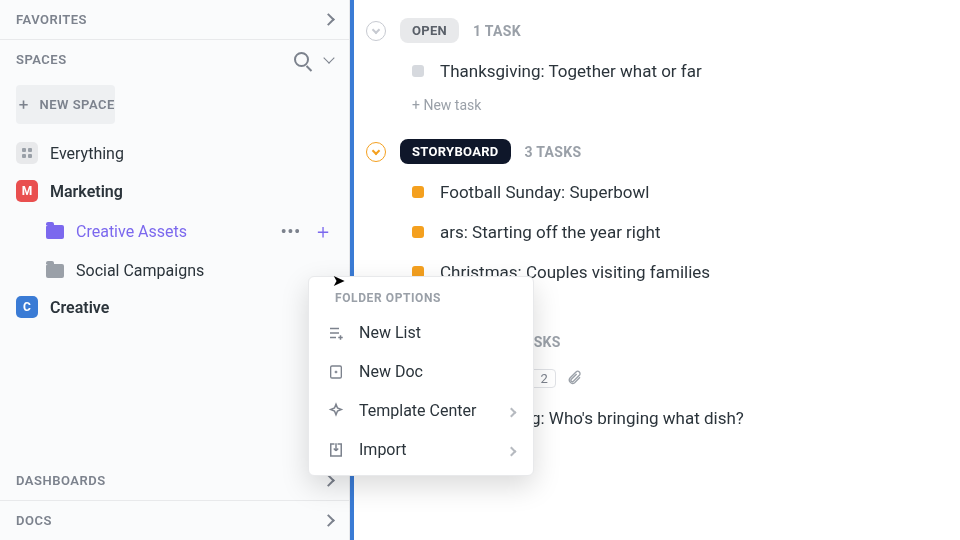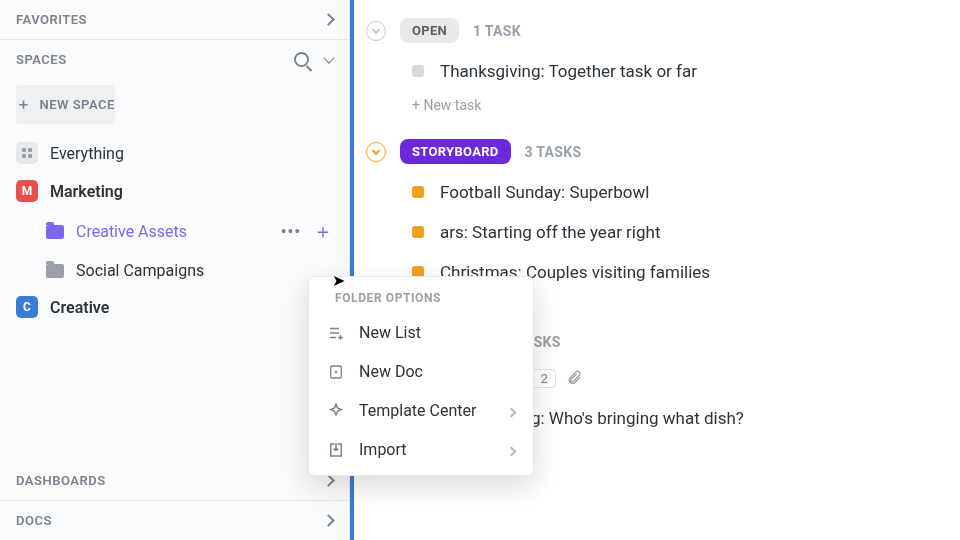--- a/index.html
+++ b/index.html
@@ -43,21 +43,21 @@
 
 
 .group { margin:0 0 18px 0; }
 .group-header { display:flex; align-items:center; gap:14px; padding:4px 0 8px 12px; }
 .collapse-circle { width:20px; height:20px; border:1.5px solid #c7cad1; border-radius:50%; display:flex; align-items:center; justify-content:center; }
 .collapse-circle.orange { border-color:#f4a01f; }
 .collapse-circle .cchev { width:6px; height:6px; border-right:2px solid #c7cad1; border-bottom:2px solid #c7cad1; transform:rotate(45deg); margin-top:-2px;}
 .collapse-circle.orange .cchev { border-color:#f4a01f; }
 .status-badge { padding:5px 12px; border-radius:8px; font-size:13px; font-weight:700; letter-spacing:.3px; }
 .status-badge.open { background:#e8e9eb; color:#5a6069; }
-.status-badge.orange { background:#6d28d9; color:#fff; }
+.status-badge.orange { background:#0f172a; color:#fff; }
 .group-count { color:#9aa0a8; font-size:14px; font-weight:700; letter-spacing:.3px; }
 .task-row { display:flex; align-items:center; gap:16px; padding:10px 0 10px 58px; font-size:17px; color:#2b343b; }
 .tbox { width:12px; height:12px; border-radius:3px; background:#d6d9de; }
 .tbox.orange { background:#f4a01f; }
 .tbox.blue { background:#4a7dff; }
 .new-task { color:#9aa0a8; font-size:14px; padding:6px 0 4px 58px; cursor:pointer; }
 .task-meta { display:flex; align-items:center; gap:10px; }
 .pill { border:1px solid #e0e2e6; border-radius:4px; padding:1px 7px; font-size:13px; color:#7c828d; display:flex; align-items:center; gap:5px;}
 .clip { color:#9aa0a8; font-size:15px; }
 .task-caret { width:0;height:0;border-top:5px solid transparent;border-bottom:5px solid transparent;border-left:6px solid #9aa0a8; }
@@ -139,21 +139,21 @@
   <div class="group">
     <div class="group-header">
       <span class="collapse-circle">
           <span class="cchev"></span>
         </span>
       <span class="status-badge open">OPEN</span>
       <span class="group-count">1 TASK</span>
     </div>
     <div class="task-row">
       <span class="tbox"></span>
-      <span>Thanksgiving: Together task or far</span>
+      <span>Thanksgiving: Together what or far</span>
     </div>
     <div class="new-task">+ New task</div>
   </div>
 
   <div class="group">
     <div class="group-header">
       <span class="collapse-circle orange">
           <span class="cchev"></span>
         </span>
       <span class="status-badge orange">STORYBOARD</span>

